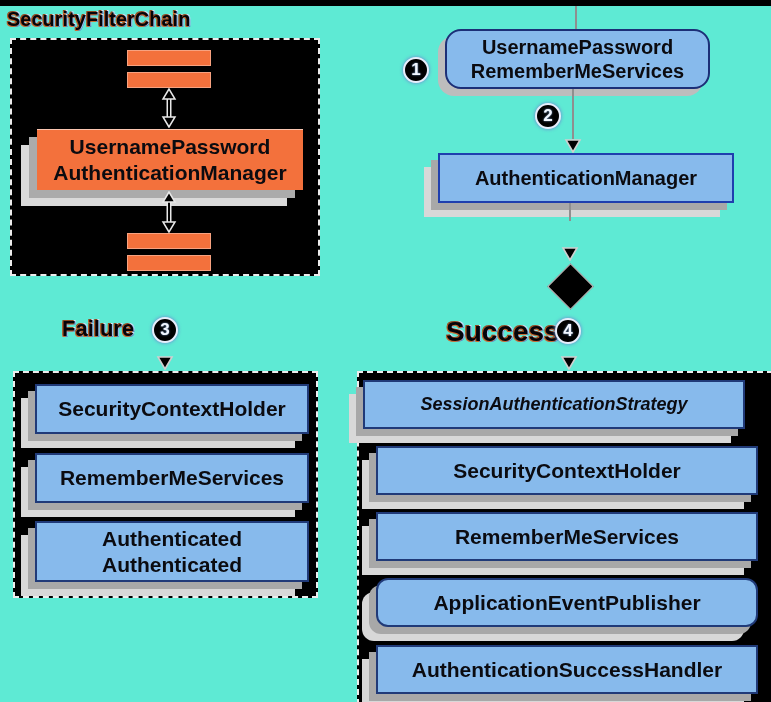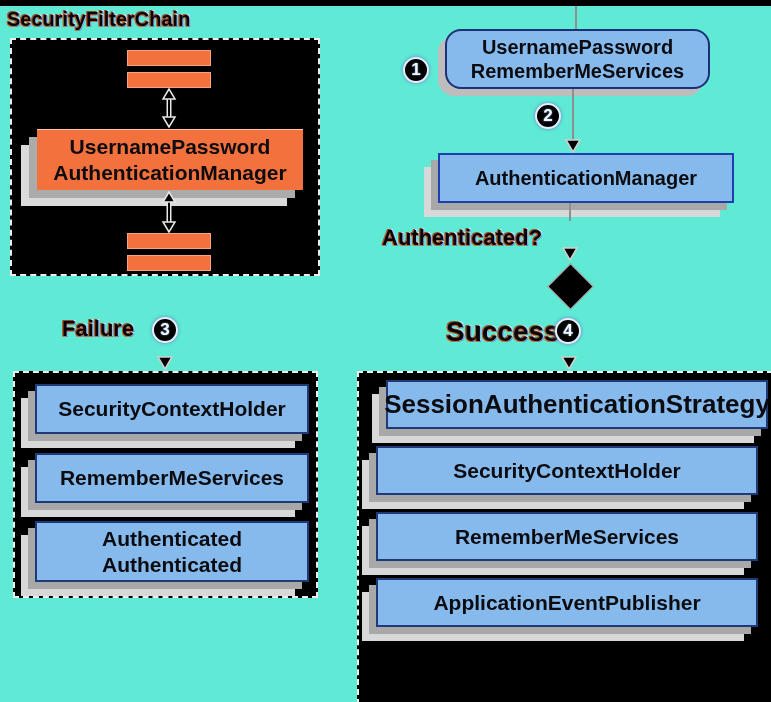--- a/index.html
+++ b/index.html
@@ -115,21 +115,20 @@
       <polygon points="2,1 16,1 9,13" fill="#000" stroke="#cfcfcf" stroke-width="1.6"></polygon>
     </svg>
   </div>
 
   <div class="bluebox royal" style="left:438px;top:147px;width:292px;height:46px;font-size:20px;">
     <span>AuthenticationManager</span>
   </div>
 
   <div class="vline" style="left:569px;top:197px;height:18px;"></div>
 
-  <div class="glow" style="left:382px;top:219px;font-size:22px;">Authenticated?</div>
 
   <div class="arrowhead" style="left:561px;top:241px;">
     <svg width="18" height="14" viewBox="0 0 18 14">
       <polygon points="2,1 16,1 9,13" fill="#000" stroke="#cfcfcf" stroke-width="1.6"></polygon>
     </svg>
   </div>
 
   <div class="diamond" style="left:554px;top:264px;"></div>
 
   <div class="glow" style="left:62px;top:310px;font-size:22px;">Failure</div>
@@ -155,27 +154,30 @@
     <div class="bluebox" style="left:20px;top:80px;width:270px;height:46px;font-size:21px;">
       <span>RememberMeServices</span>
     </div>
     <div class="bluebox" style="left:20px;top:148px;width:270px;height:57px;font-size:21px;">
       <span>Authenticated</span>
       <span>Authenticated</span>
     </div>
   </div>
 
   <div class="panel" style="left:357px;top:365px;width:412px;height:330px;">
-    <div class="bluebox" style="left:27px;top:7px;width:378px;height:45px;font-size:26px;">
+    <div class="bluebox" style="left:4px;top:7px;width:378px;height:45px;font-size:18px;font-style:italic;">
       <span>SessionAuthenticationStrategy</span>
     </div>
     <div class="bluebox" style="left:17px;top:73px;width:378px;height:45px;font-size:21px;">
       <span>SecurityContextHolder</span>
     </div>
     <div class="bluebox" style="left:17px;top:139px;width:378px;height:45px;font-size:21px;">
       <span>RememberMeServices</span>
     </div>
-    <div class="bluebox" style="left:17px;top:205px;width:378px;height:45px;font-size:21px;">
+    <div class="bluebox" style="left:17px;top:205px;width:378px;height:45px;font-size:21px;border-radius:12px;">
       <span>ApplicationEventPublisher</span>
+    </div>
+    <div class="bluebox" style="left:17px;top:272px;width:378px;height:45px;font-size:21px;">
+      <span>AuthenticationSuccessHandler</span>
     </div>
   </div>
 
 </div>
 
 </body></html>

